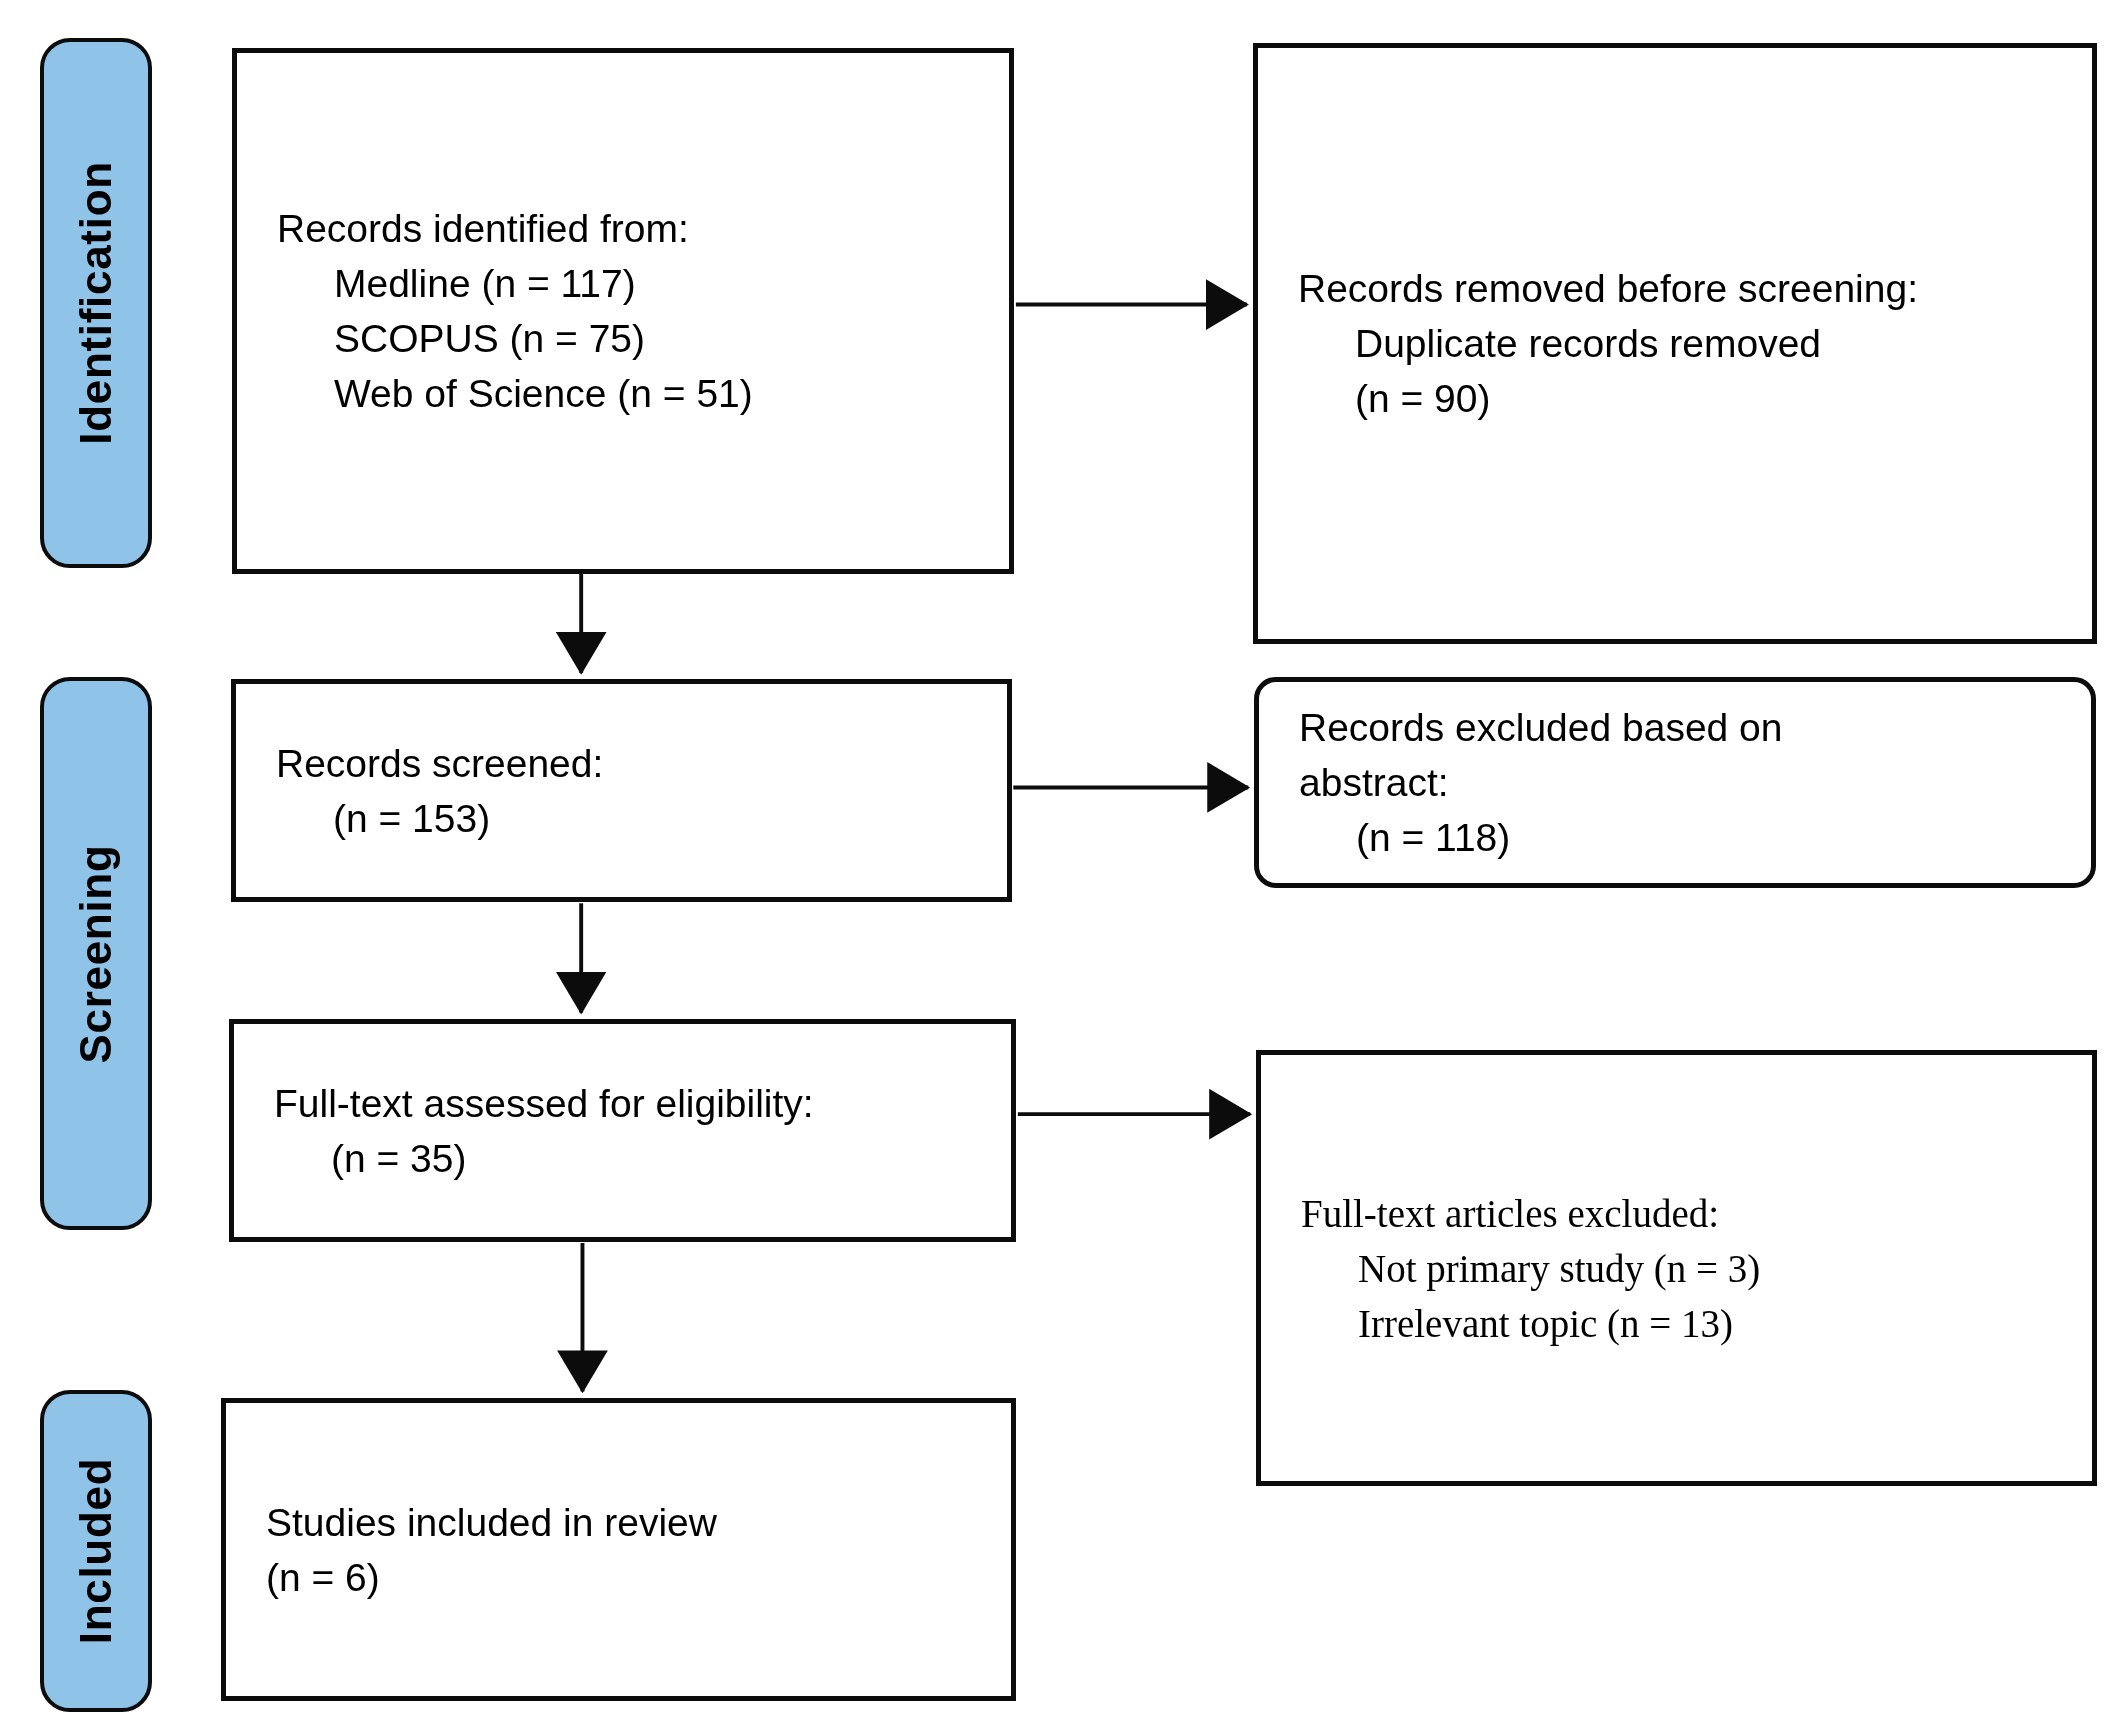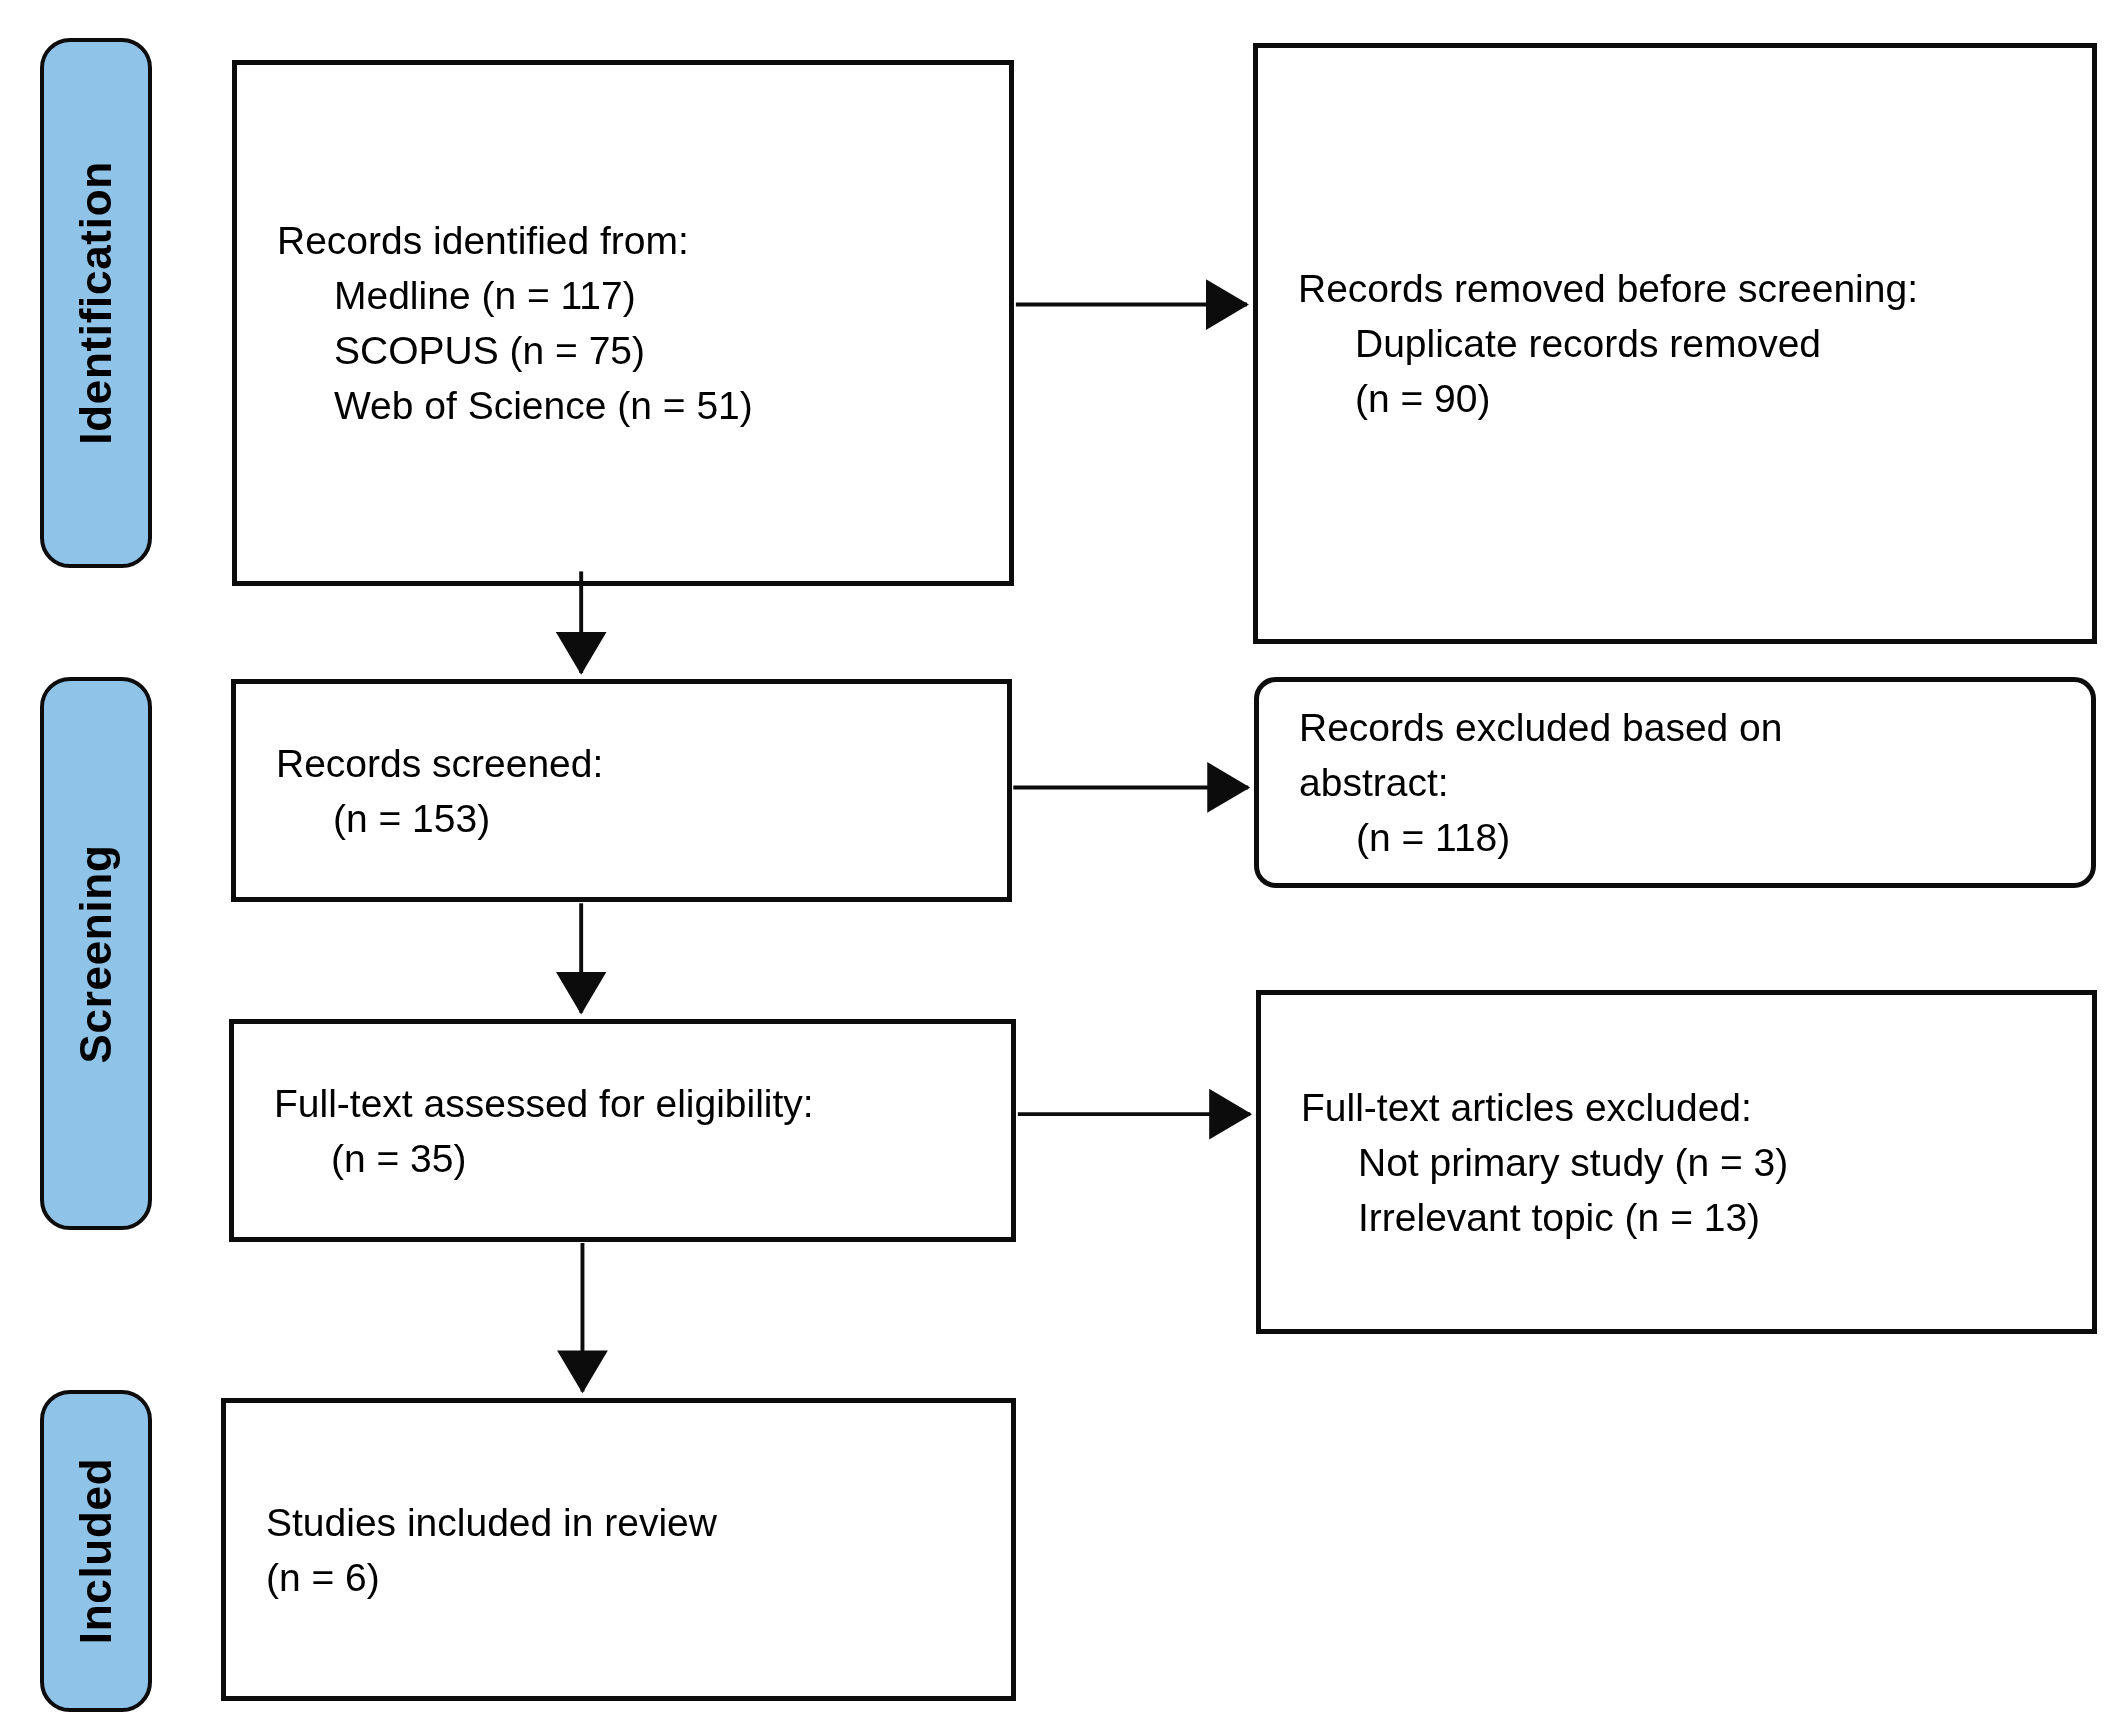--- a/index.html
+++ b/index.html
@@ -47,26 +47,26 @@
     flex-direction: column;
     justify-content: center;
     padding: 0 26px 0 40px;
     font-size: 39px;
     line-height: 55px;
   }
   .box .line { white-space: nowrap; }
   .box .wrap { white-space: normal; }
   .box .indent { padding-left: 57px; }
 
-  #box-identified        { left: 232px;  top: 60px;   width: 782px; height: 526px; }
+  #box-identified        { left: 232px;  top: 48px;   width: 782px; height: 526px; }
   #box-removed           { left: 1253px; top: 43px;   width: 844px; height: 601px; }
   #box-screened          { left: 231px;  top: 679px; width: 781px; height: 223px; }
   #box-excluded-abstract { left: 1254px; top: 677px; width: 842px; height: 211px; border-radius: 22px; }
   #box-fulltext          { left: 229px;  top: 1019px; width: 787px; height: 223px; }
-  #box-fulltext-excluded { left: 1256px; top: 990px; width: 841px; height: 344px; }
+  #box-fulltext-excluded { left: 1256px; top: 1050px; width: 841px; height: 436px; font-family: Liberation Serif, serif; }
   #box-included          { left: 221px;  top: 1398px; width: 795px; height: 303px; }
 
   
   #box-excluded-abstract .wrap { max-width: 599px; }
 
   
   svg.arrows {
     position: absolute;
     left: 0; top: 0;
     width: 2119px;

